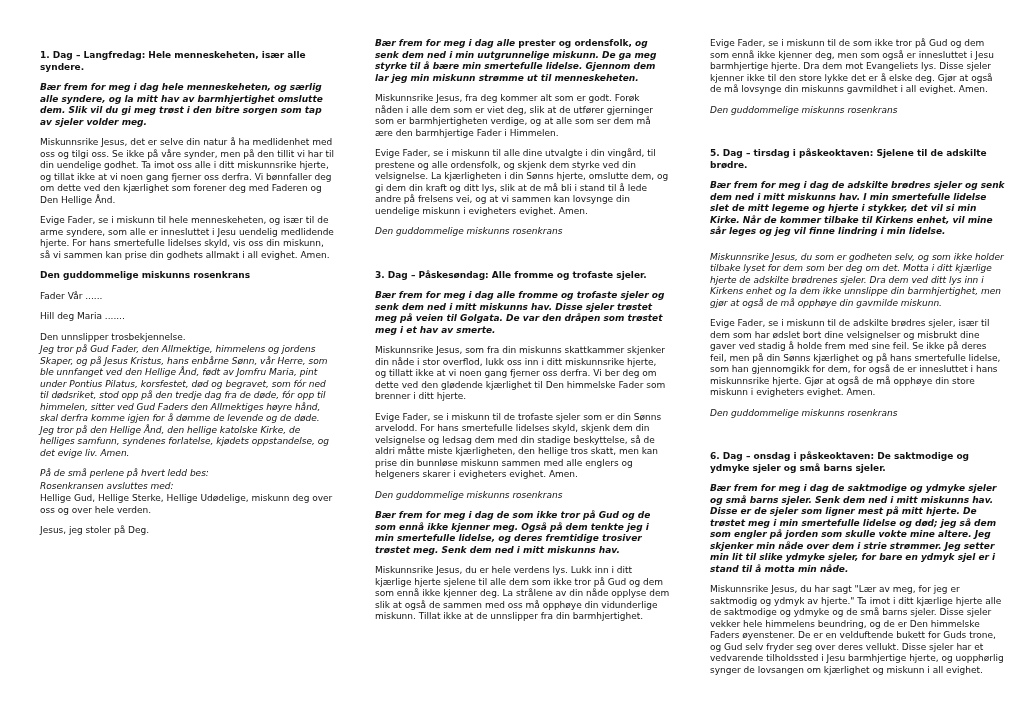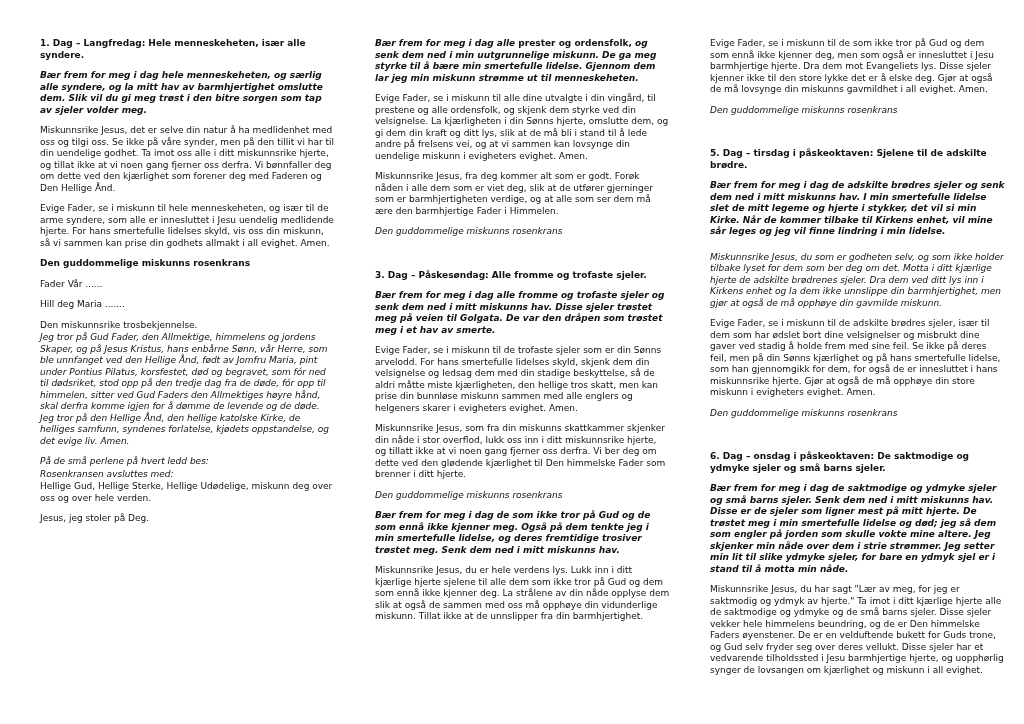--- a/index.html
+++ b/index.html
@@ -22,21 +22,21 @@
     line-height: 11.5px;
     color: #111111;
     background: #ffffff;
   }
   .col {
     width: 295px;
     flex: 0 0 295px;
   }
   p { margin: 0 0 9px 0; }
   p.h  { font-weight: bold; margin-top: 32px; }
-  p.h.first { margin-top: 0; }
+  p.h.first { margin-top: 12px; }
   p.hb { font-weight: bold; }
   p.bi { font-weight: bold; font-style: italic; }
   p.i  { font-style: italic; }
   p.n  { }
   p.tight { margin-bottom: 1px; }
   p.gap { margin-top: 14px; font-style: italic; }
   span.up { font-style: normal; }
 </style>
 </head>
 <body>
@@ -44,37 +44,37 @@
 <div class="page">
 
   <div class="col">
     <p class="h first">1. Dag – Langfredag: Hele menneskeheten, især alle syndere.</p>
     <p class="bi">Bær frem for meg i dag hele menneskeheten, og særlig alle syndere, og la mitt hav av barmhjertighet omslutte dem. Slik vil du gi meg trøst i den bitre sorgen som tap av sjeler volder meg.</p>
     <p class="n">Miskunnsrike Jesus, det er selve din natur å ha medlidenhet med oss og tilgi oss. Se ikke på våre synder, men på den tillit vi har til din uendelige godhet. Ta imot oss alle i ditt miskunnsrike hjerte, og tillat ikke at vi noen gang fjerner oss derfra. Vi bønnfaller deg om dette ved den kjærlighet som forener deg med Faderen og Den Hellige Ånd.</p>
     <p class="n">Evige Fader, se i miskunn til hele menneskeheten, og især til de arme syndere, som alle er innesluttet i Jesu uendelig medlidende hjerte. For hans smertefulle lidelses skyld, vis oss din miskunn, så vi sammen kan prise din godhets allmakt i all evighet. Amen.</p>
     <p class="hb">Den guddommelige miskunns rosenkrans</p>
     <p class="n">Fader Vår ......</p>
     <p class="n">Hill deg Maria .......</p>
-    <p class="n tight">Den miskunnsrike trosbekjennelse.</p>
+    <p class="n tight">Den unnslipper trosbekjennelse.</p>
     <p class="i">Jeg tror på Gud Fader, den Allmektige, himmelens og jordens Skaper, og på Jesus Kristus, hans enbårne Sønn, vår Herre, som ble unnfanget ved den Hellige Ånd, født av Jomfru Maria, pint under Pontius Pilatus, korsfestet, død og begravet, som fór ned til dødsriket, stod opp på den tredje dag fra de døde, fór opp til himmelen, sitter ved Gud Faders den Allmektiges høyre hånd, skal derfra komme igjen for å dømme de levende og de døde. Jeg tror på den Hellige Ånd, den hellige katolske Kirke, de helliges samfunn, syndenes forlatelse, kjødets oppstandelse, og det evige liv. Amen.</p>
     <p class="i tight">På de små perlene på hvert ledd bes:</p>
     <p class="i tight">Rosenkransen avsluttes med:</p>
     <p class="n">Hellige Gud, Hellige Sterke, Hellige Udødelige, miskunn deg over oss og over hele verden.</p>
     <p class="n">Jesus, jeg stoler på Deg.</p>
   </div>
 
   <div class="col">
     <p class="bi"><span>Bær frem for meg i dag alle </span><span class="up">prester og ordensfolk, </span><span>og senk dem ned i min uutgrunnelige miskunn. De ga meg styrke til å bære min smertefulle lidelse. Gjennom dem lar jeg min miskunn strømme ut til menneskeheten.</span></p>
+    <p class="n">Miskunnsrike Jesus, fra deg kommer alt som er godt. Forøk nåden i alle dem som er viet deg, slik at de utfører gjerninger som er barmhjertigheten verdige, og at alle som ser dem må ære den barmhjertige Fader i Himmelen.</p>
     <p class="n">Evige Fader, se i miskunn til alle dine utvalgte i din vingård, til prestene og alle ordensfolk, og skjenk dem styrke ved din velsignelse. La kjærligheten i din Sønns hjerte, omslutte dem, og gi dem din kraft og ditt lys, slik at de må bli i stand til å lede andre på frelsens vei, og at vi sammen kan lovsynge din uendelige miskunn i evigheters evighet. Amen.</p>
-    <p class="n">Miskunnsrike Jesus, fra deg kommer alt som er godt. Forøk nåden i alle dem som er viet deg, slik at de utfører gjerninger som er barmhjertigheten verdige, og at alle som ser dem må ære den barmhjertige Fader i Himmelen.</p>
     <p class="i">Den guddommelige miskunns rosenkrans</p>
     <p class="h">3. Dag – Påskesøndag: Alle fromme og trofaste sjeler.</p>
     <p class="bi">Bær frem for meg i dag alle fromme og trofaste sjeler og senk dem ned i mitt miskunns hav. Disse sjeler trøstet meg på veien til Golgata. De var den dråpen som trøstet meg i et hav av smerte.</p>
+    <p class="n">Miskunnsrike Jesus, som fra din miskunns skattkammer skjenker din nåde i stor overflod, lukk oss inn i ditt miskunnsrike hjerte, og tillatt ikke at vi noen gang fjerner oss derfra. Vi ber deg om dette ved den glødende kjærlighet til Den himmelske Fader som brenner i ditt hjerte.</p>
     <p class="n">Evige Fader, se i miskunn til de trofaste sjeler som er din Sønns arvelodd. For hans smertefulle lidelses skyld, skjenk dem din velsignelse og ledsag dem med din stadige beskyttelse, så de aldri måtte miste kjærligheten, den hellige tros skatt, men kan prise din bunnløse miskunn sammen med alle englers og helgeners skarer i evigheters evighet. Amen.</p>
-    <p class="n">Miskunnsrike Jesus, som fra din miskunns skattkammer skjenker din nåde i stor overflod, lukk oss inn i ditt miskunnsrike hjerte, og tillatt ikke at vi noen gang fjerner oss derfra. Vi ber deg om dette ved den glødende kjærlighet til Den himmelske Fader som brenner i ditt hjerte.</p>
     <p class="i">Den guddommelige miskunns rosenkrans</p>
     <p class="bi">Bær frem for meg i dag de som ikke tror på Gud og de som ennå ikke kjenner meg. Også på dem tenkte jeg i min smertefulle lidelse, og deres fremtidige trosiver trøstet meg. Senk dem ned i mitt miskunns hav.</p>
     <p class="n">Miskunnsrike Jesus, du er hele verdens lys. Lukk inn i ditt kjærlige hjerte sjelene til alle dem som ikke tror på Gud og dem som ennå ikke kjenner deg. La strålene av din nåde opplyse dem slik at også de sammen med oss må opphøye din vidunderlige miskunn. Tillat ikke at de unnslipper fra din barmhjertighet.</p>
   </div>
 
   <div class="col">
     <p class="n">Evige Fader, se i miskunn til de som ikke tror på Gud og dem som ennå ikke kjenner deg, men som også er innesluttet i Jesu barmhjertige hjerte. Dra dem mot Evangeliets lys. Disse sjeler kjenner ikke til den store lykke det er å elske deg. Gjør at også de må lovsynge din miskunns gavmildhet i all evighet. Amen.</p>
     <p class="i">Den guddommelige miskunns rosenkrans</p>
     <p class="h">5. Dag – tirsdag i påskeoktaven: Sjelene til de adskilte brødre.</p>
     <p class="bi">Bær frem for meg i dag de adskilte brødres sjeler og senk dem ned i mitt miskunns hav. I min smertefulle lidelse slet de mitt legeme og hjerte i stykker, det vil si min Kirke. Når de kommer tilbake til Kirkens enhet, vil mine sår leges og jeg vil finne lindring i min lidelse.</p>

